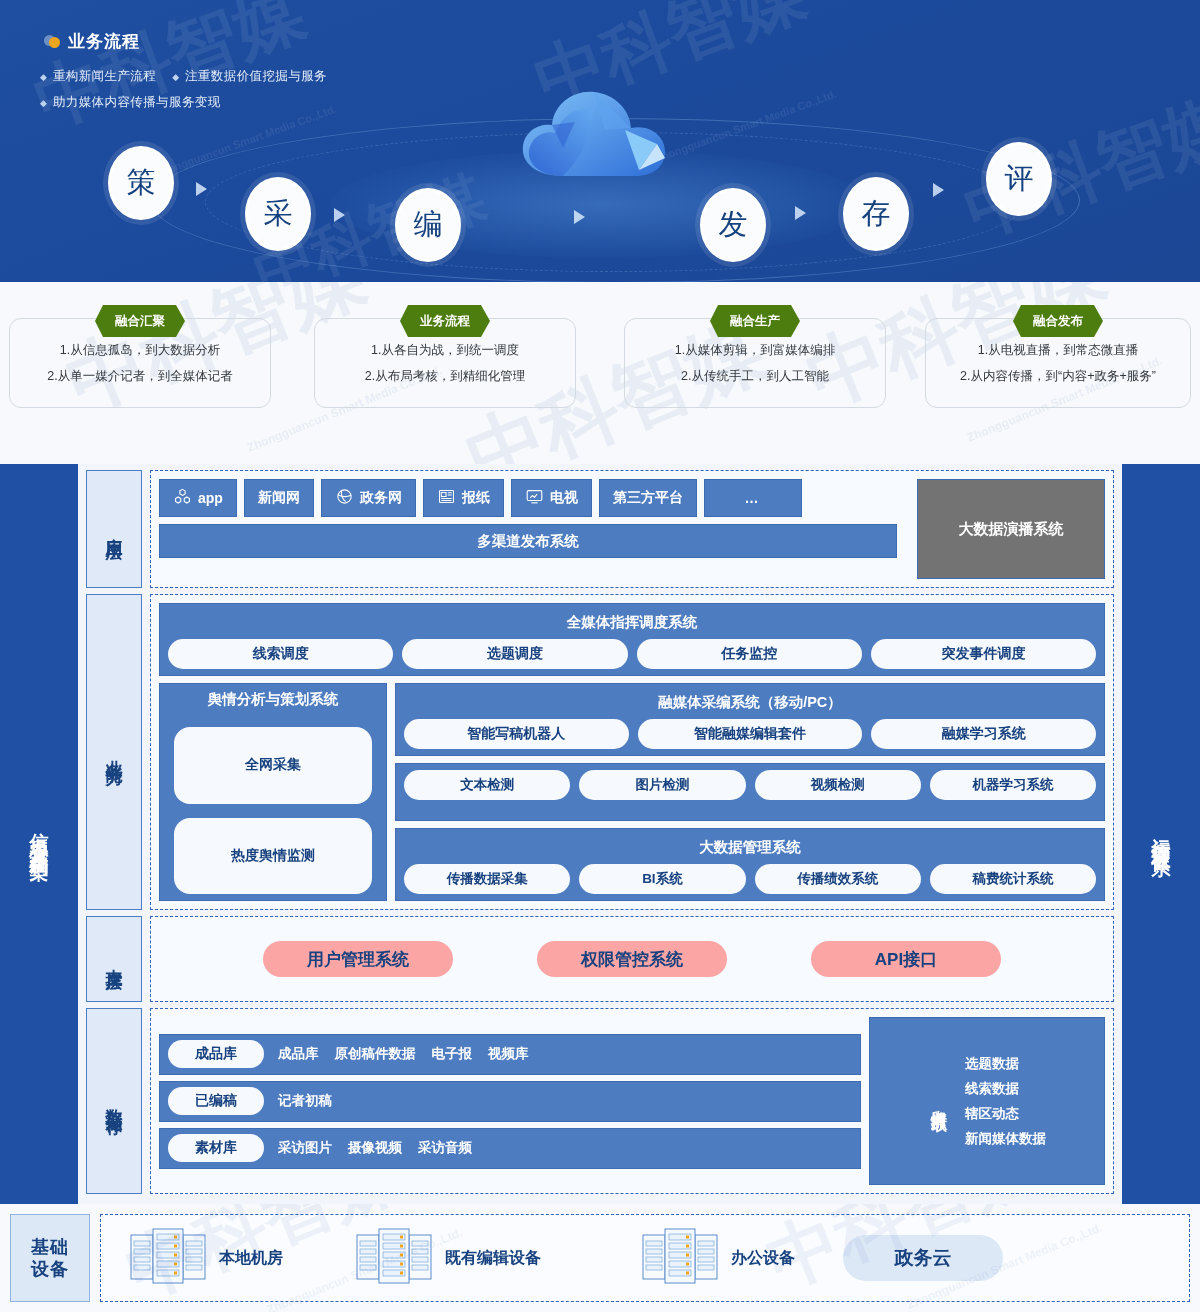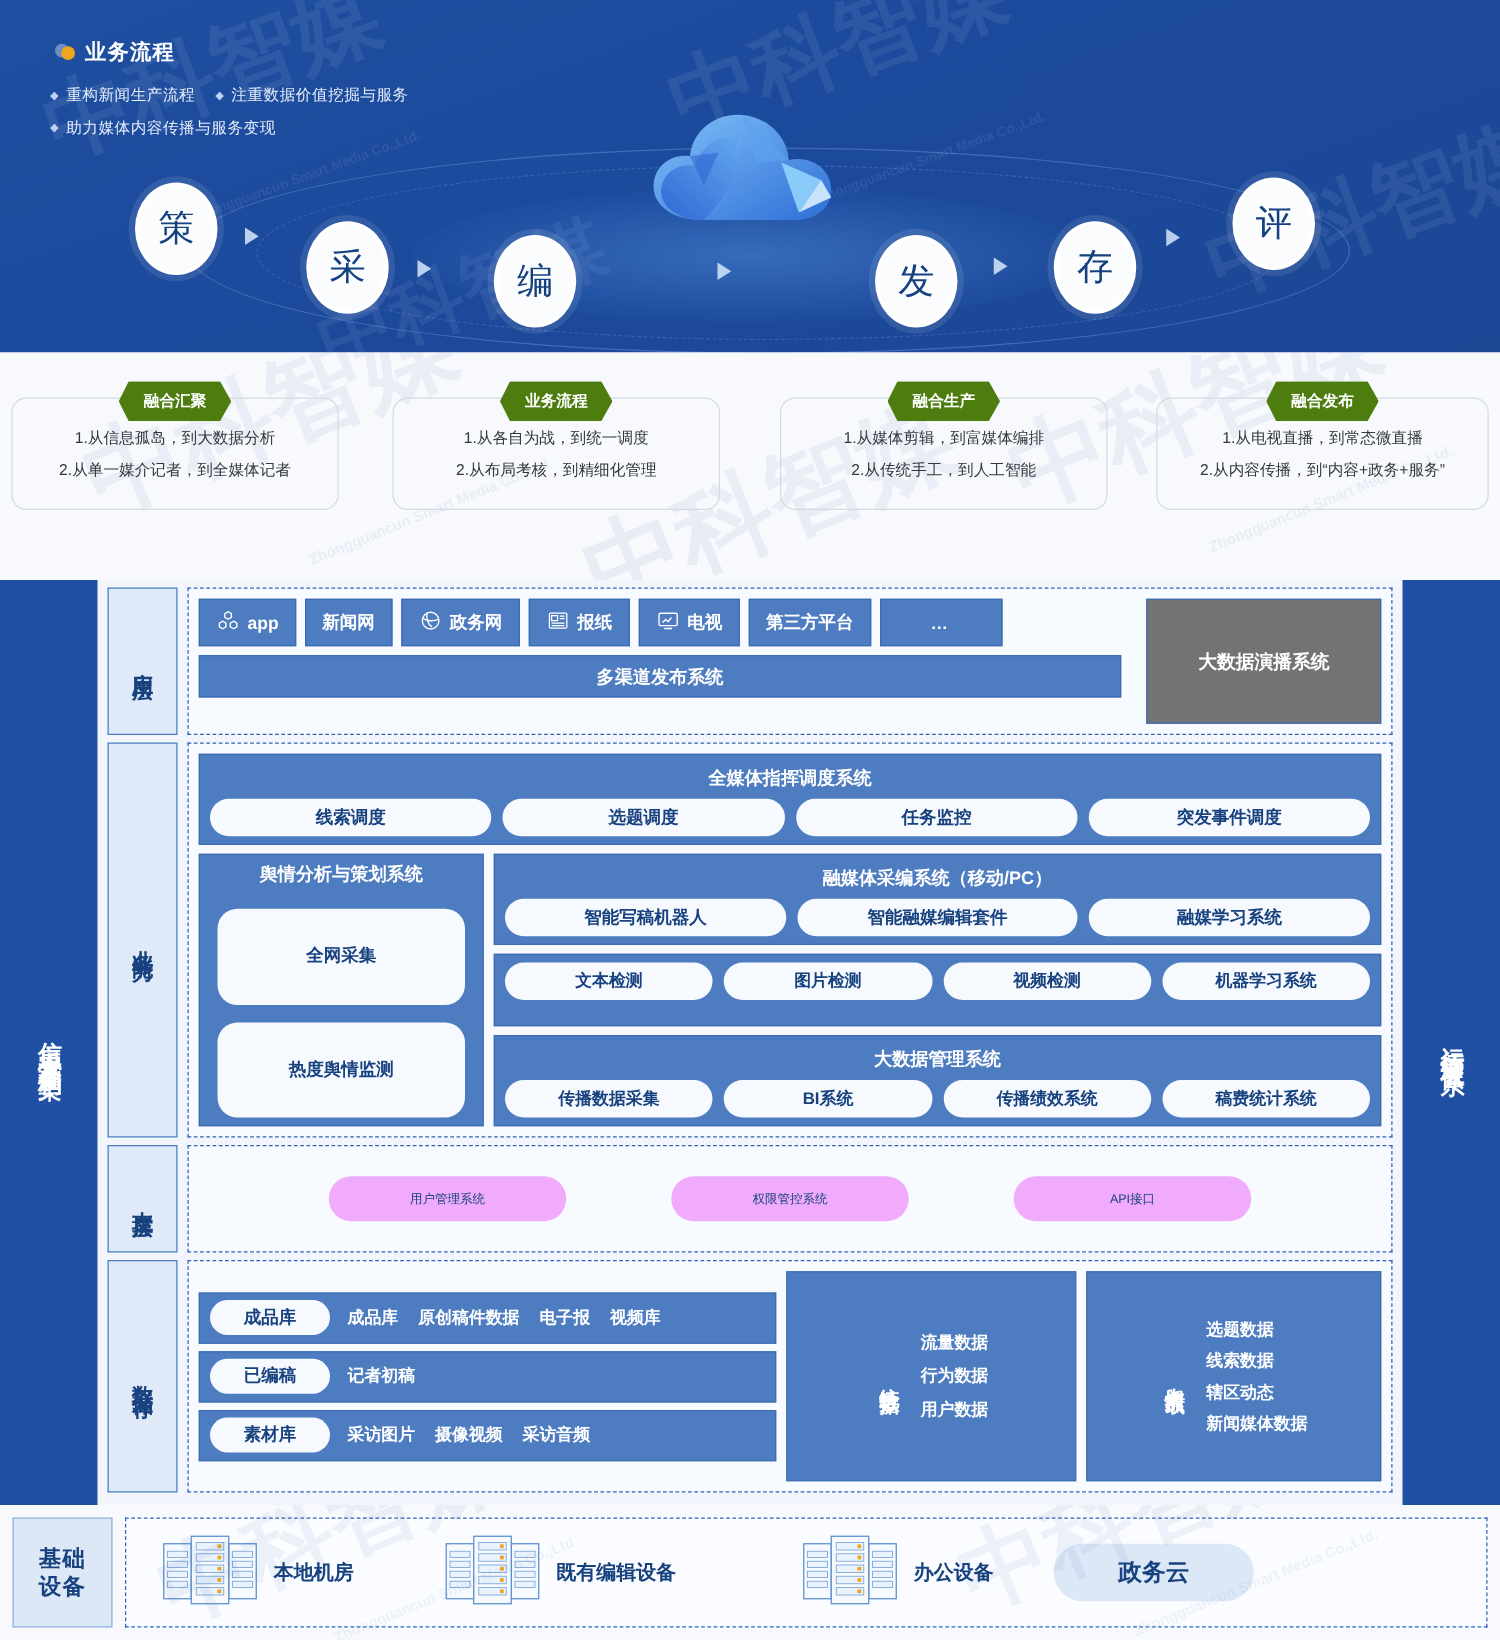--- a/index.html
+++ b/index.html
@@ -158,22 +158,22 @@
   }
   .pill-row { display:flex; gap:9px; justify-content:center; }
   .pill {
     flex:1; background:#f6f9fe; border-radius:16px; height:30px;
     color:#17427f; font-size:14px; font-weight:bold;
     display:flex; align-items:center; justify-content:center; white-space:nowrap;
   }
   .pill.sm { font-size:13.5px; }
 
   .support-pill {
-    flex:1; max-width:190px; background:#f0abfc; border-radius:18px; height:36px;
-    color:#17427f; font-size:10px; font-weight:normal;
+    flex:1; max-width:190px; background:#fca5a5; border-radius:18px; height:36px;
+    color:#17427f; font-size:17px; font-weight:bold;
     display:flex; align-items:center; justify-content:center;
   }
 
   
   .ds-row {
     background:#4d7cc0; border:1.3px solid #3d6cb3;
     height:41px; display:flex; align-items:center; padding:0 8px; margin-bottom:6px;
   }
   .ds-badge {
     width:96px; flex:none; height:28px; background:#f6f9fe; border-radius:14px;
@@ -496,28 +496,20 @@
           <div class="ds-row" style="margin-bottom:0;">
             <div class="ds-badge">素材库</div>
             <div class="ds-items">
               <span>采访图片</span>
               <span>摄像视频</span>
               <span>采访音频</span>
             </div>
           </div>
         </div>
 
-        <div class="ds-panel" style="width:232px; flex:none;">
-          <div class="vlabel">统计数据</div>
-          <div class="vitems">
-            <span>流量数据</span>
-            <span>行为数据</span>
-            <span>用户数据</span>
-          </div>
-        </div>
 
         <div class="ds-panel" style="width:236px; flex:none;">
           <div class="vlabel">舆情抓取</div>
           <div class="vitems" style="gap:7px;">
             <span>选题数据</span>
             <span>线索数据</span>
             <span>辖区动态</span>
             <span>新闻媒体数据</span>
           </div>
         </div>

